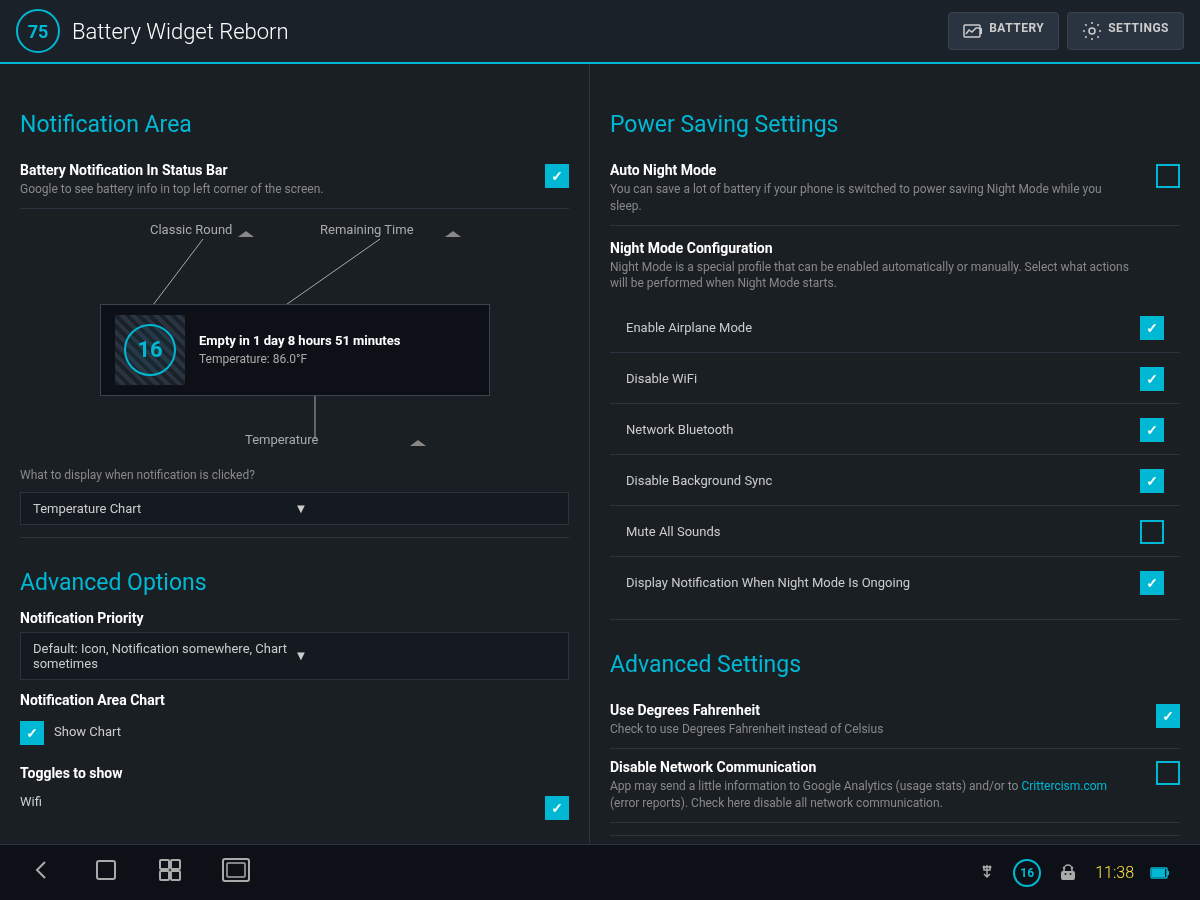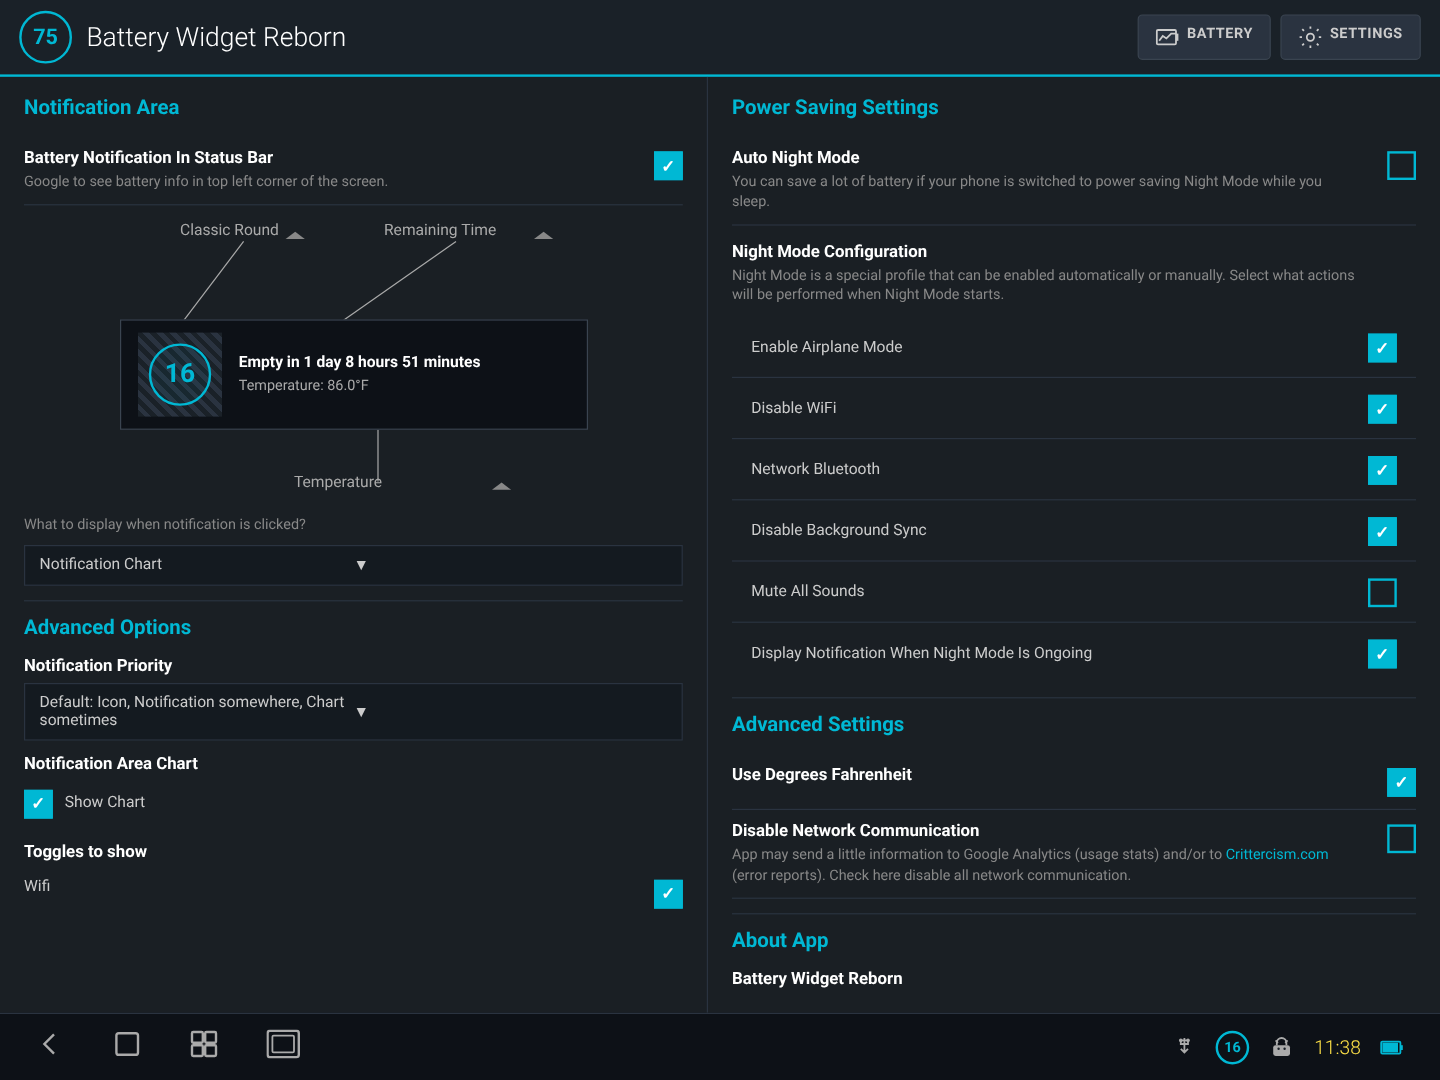--- a/index.html
+++ b/index.html
@@ -87,23 +87,24 @@
     
     #right-panel {
       flex: 1;
       padding: 16px 20px;
       overflow-y: auto;
     }
 
     
     .section-title {
       color: #00b8d4;
-      font-size: 17px;
-      font-weight: 700;
+      font-size: 23px;
+      font-weight: 400;
       margin-bottom: 14px;
+      margin-top: 31px;
     }
 
     
     .setting-row {
       display: flex;
       align-items: flex-start;
       justify-content: space-between;
       padding: 10px 0;
       border-bottom: 1px solid #2a3340;
     }
@@ -358,21 +359,21 @@
         <div class="preview-text-block">
           <div class="main-text">Empty in 1 day 8 hours 51 minutes</div>
           <div class="sub-text">Temperature: 86.0°F</div>
         </div>
       </div>
     </div>
 
     <div style="margin-top:8px;">
       <div class="setting-desc" style="margin-bottom:8px;">What to display when notification is clicked?</div>
       <div class="dropdown-row">
-        <span>Notification Chart</span>
+        <span>Temperature Chart</span>
         <span class="dropdown-arrow">▼</span>
       </div>
     </div>
 
     <div class="divider"></div>
 
     <div class="section-title">Advanced Options</div>
 
     <div style="margin-bottom:12px;">
       <div class="setting-title">Notification Priority</div>
@@ -444,20 +445,21 @@
       </div>
     </div>
 
     <div class="divider"></div>
 
     <div class="section-title">Advanced Settings</div>
 
     <div class="setting-row">
       <div>
         <div class="setting-title">Use Degrees Fahrenheit</div>
+        <div class="setting-desc">Check to use Degrees Fahrenheit instead of Celsius</div>
       </div>
       <div class="checkbox checked"></div>
     </div>
 
     <div class="setting-row">
       <div>
         <div class="setting-title">Disable Network Communication</div>
         <div class="setting-desc">
           <span>App may send a little information to Google Analytics (usage stats) and/or to </span><a href="#">Crittercism.com</a><span> (error reports). Check here disable all network communication.</span>
         </div>

